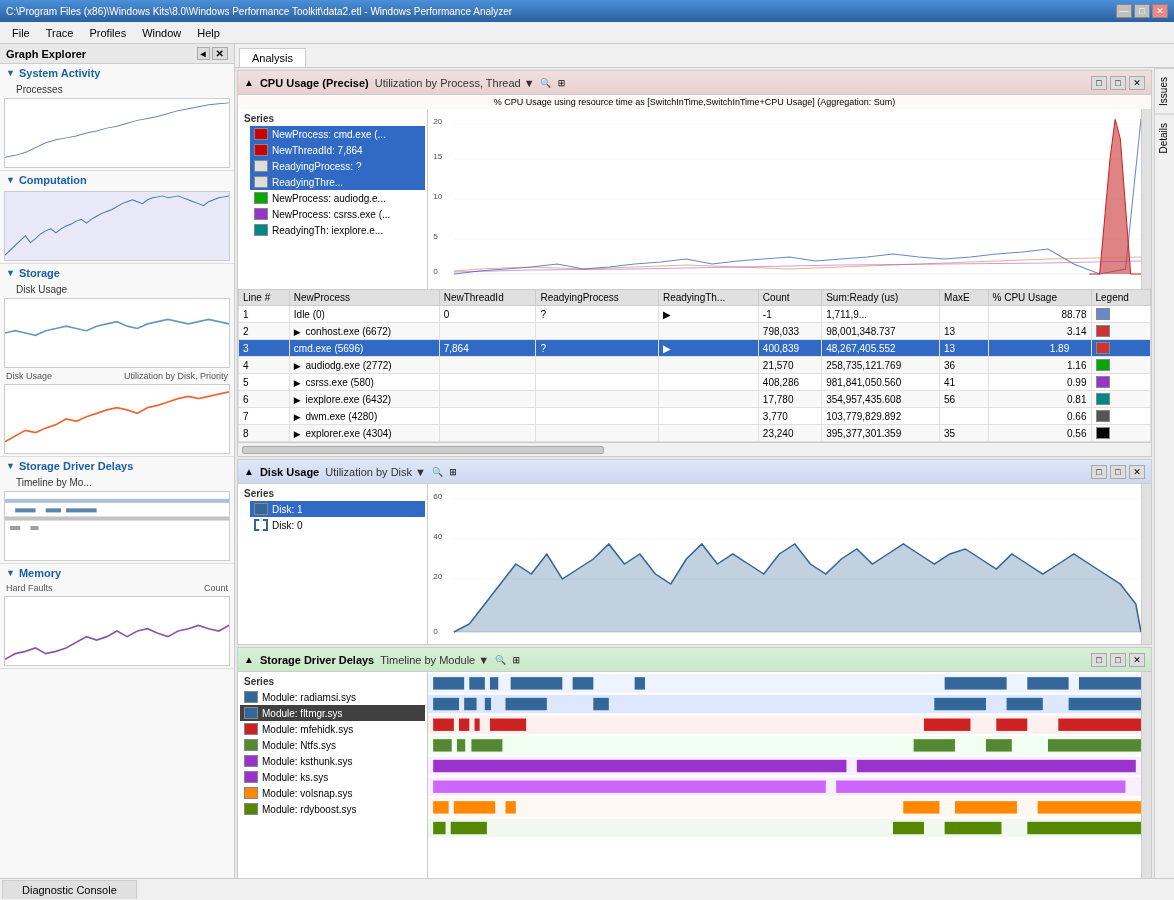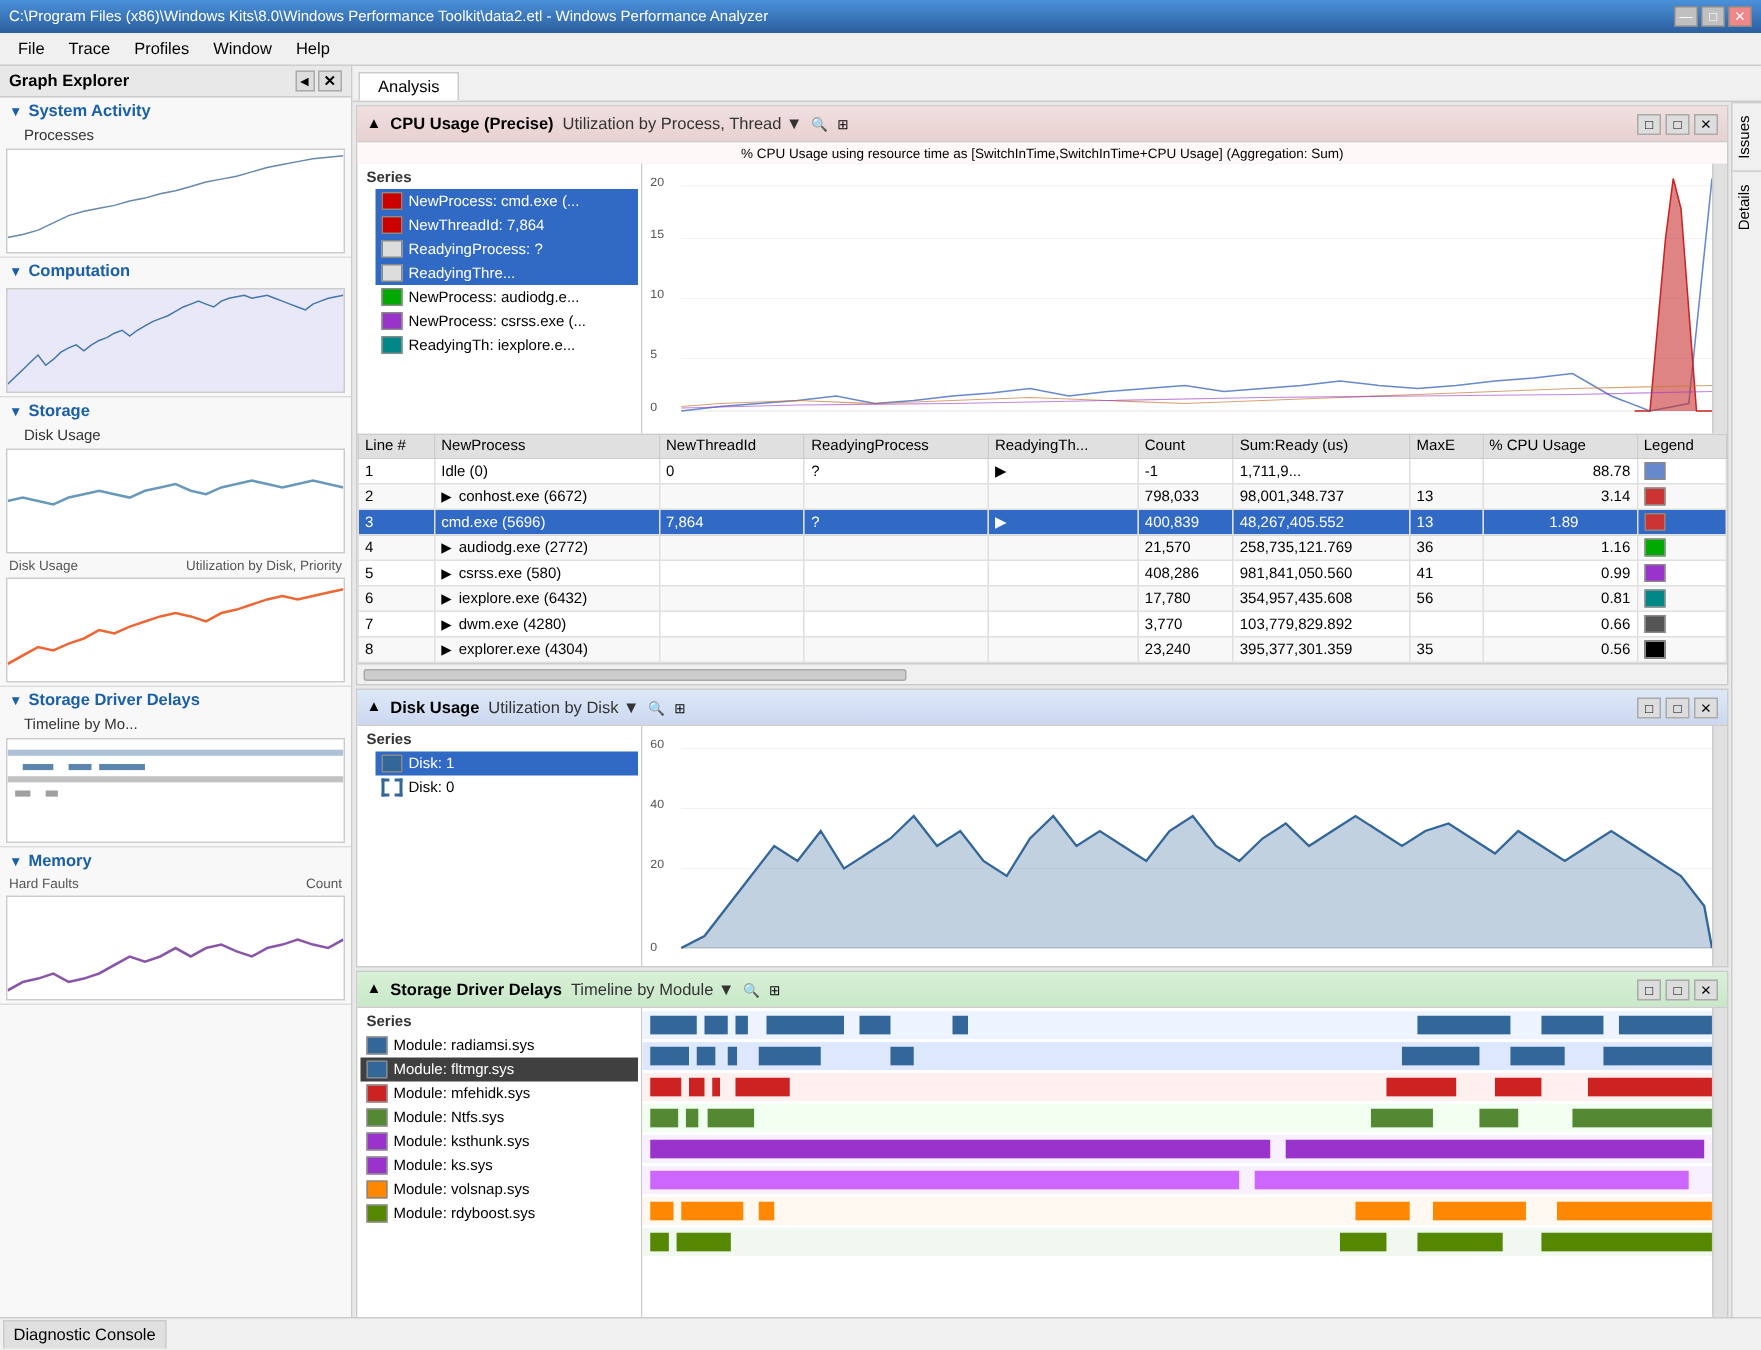--- a/index.html
+++ b/index.html
@@ -321,21 +321,21 @@
 
     
     .diagnostic-console {
       height: 22px;
       background: #f0f0f0;
       border-top: 1px solid #ccc;
       display: flex;
       align-items: center;
     }
     .diag-tab {
-      padding: 3px 6px;
+      padding: 3px 19px;
       background: #e0e0e0;
       border: 1px solid #ccc;
       border-bottom: none;
       margin-left: 2px;
       font-size: 11px;
       cursor: pointer;
     }
   </style>
 </head>
 <body>
@@ -592,21 +592,21 @@
                 </tr>
                 <tr class="selected">
                   <td>3</td>
                   <td>cmd.exe (5696)</td>
                   <td>7,864</td>
                   <td>?</td>
                   <td>▶</td>
                   <td>400,839</td>
                   <td>48,267,405.552</td>
                   <td>13</td>
-                  <td style="text-align:left;padding-left:44px;">1.89</td>
+                  <td style="text-align:center;padding-left:44px;">1.89</td>
                   <td>
                       <div style="width:14px;height:12px;background:#cc3333;border:1px solid #888;"></div>
                     </td>
                 </tr>
                 <tr>
                   <td>4</td>
                   <td><span class="expand-arrow">▶</span> audiodg.exe (2772)</td>
                   <td></td>
                   <td></td>
                   <td></td>

